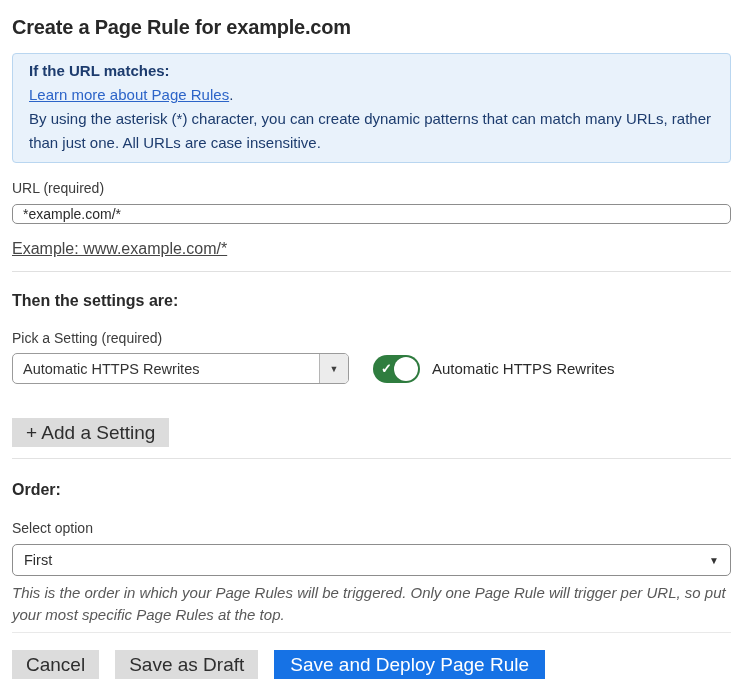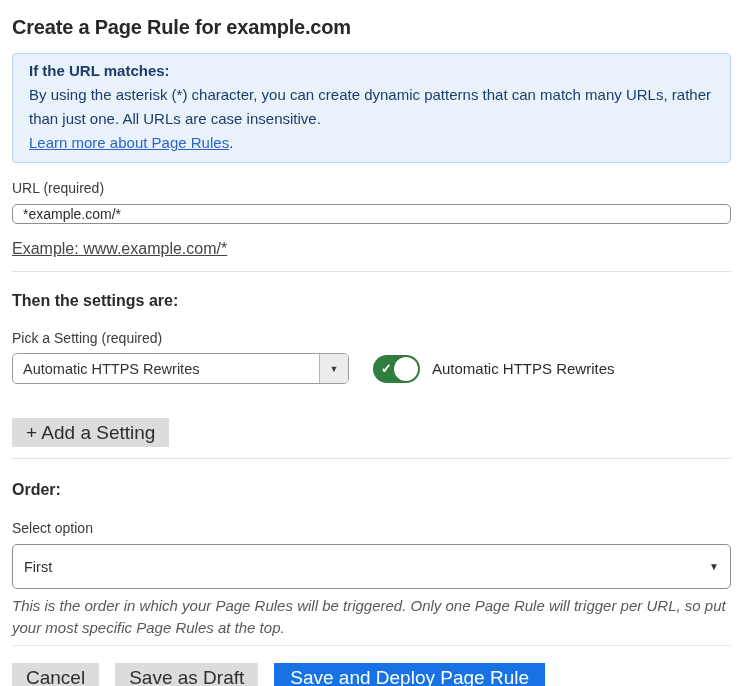--- a/index.html
+++ b/index.html
@@ -158,21 +158,21 @@
     cursor: pointer;
     padding: 7px 14px;
   }
   .btn-gray { background: #dcdcdc; color: #2e2e2e; }
   .btn-primary { background: #1672e5; color: #ffffff; padding: 7px 16px; }
 
   .add-setting { margin-top: 34px; display: inline-block; }
 
   .select-box {
     margin-top: 7px;
-    height: 45px;
+    height: 32px;
     border: 1px solid #8d8d8d;
     border-radius: 5px;
     background: #fff;
     display: flex;
     align-items: center;
     justify-content: space-between;
     padding: 0 11px;
     font-size: 14.5px;
     color: #2e2e2e;
     cursor: pointer;
@@ -197,22 +197,22 @@
 </style>
 </head>
 <body>
 
 <div class="container">
 
   <h1 class="page-title">Create a Page Rule for example.com</h1>
 
   <div class="info-box">
     <div class="info-heading">If the URL matches:</div>
+    <div><a class="info-link">Learn more about Page Rules</a><span>.</span></div>
     <div>By using the asterisk (*) character, you can create dynamic patterns that can match many URLs, rather than just one. All URLs are case insensitive.</div>
-    <div><a class="info-link">Learn more about Page Rules</a><span>.</span></div>
   </div>
 
   <div class="field-label">URL (required)</div>
   <input class="text-input" type="text" value="*example.com/*" style="">
   <div class="helper-example">Example: www.example.com/*</div>
 
   <hr class="divider">
 
   <h2 class="section-heading">Then the settings are:</h2>
 

